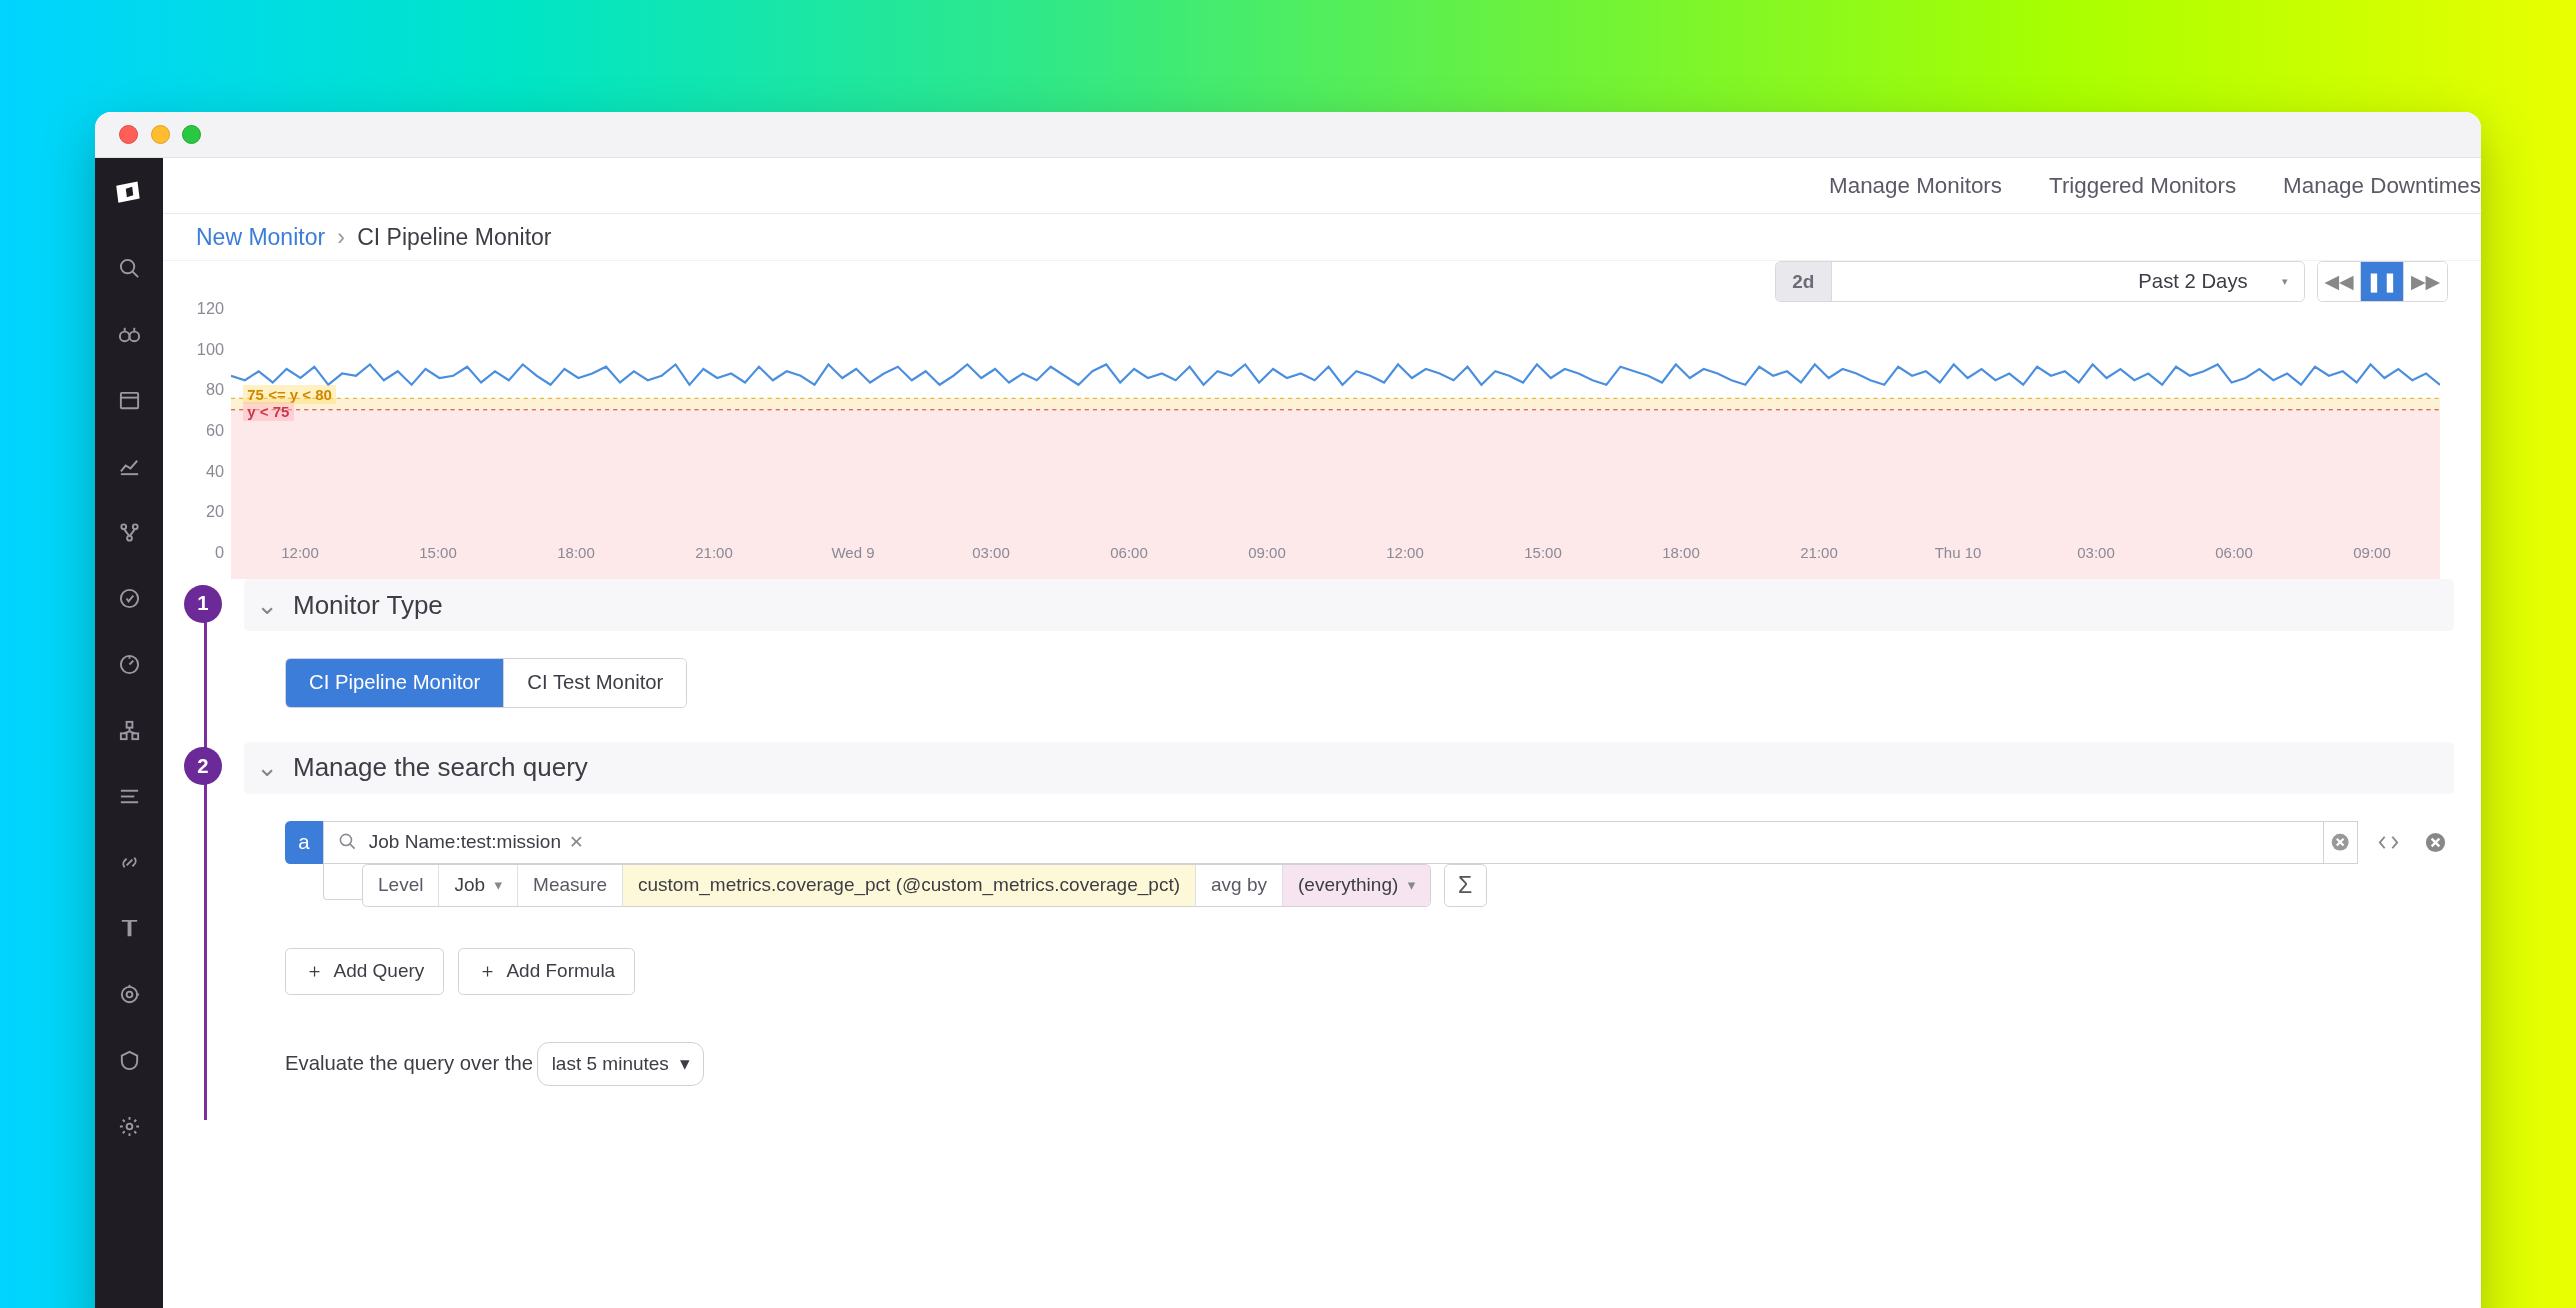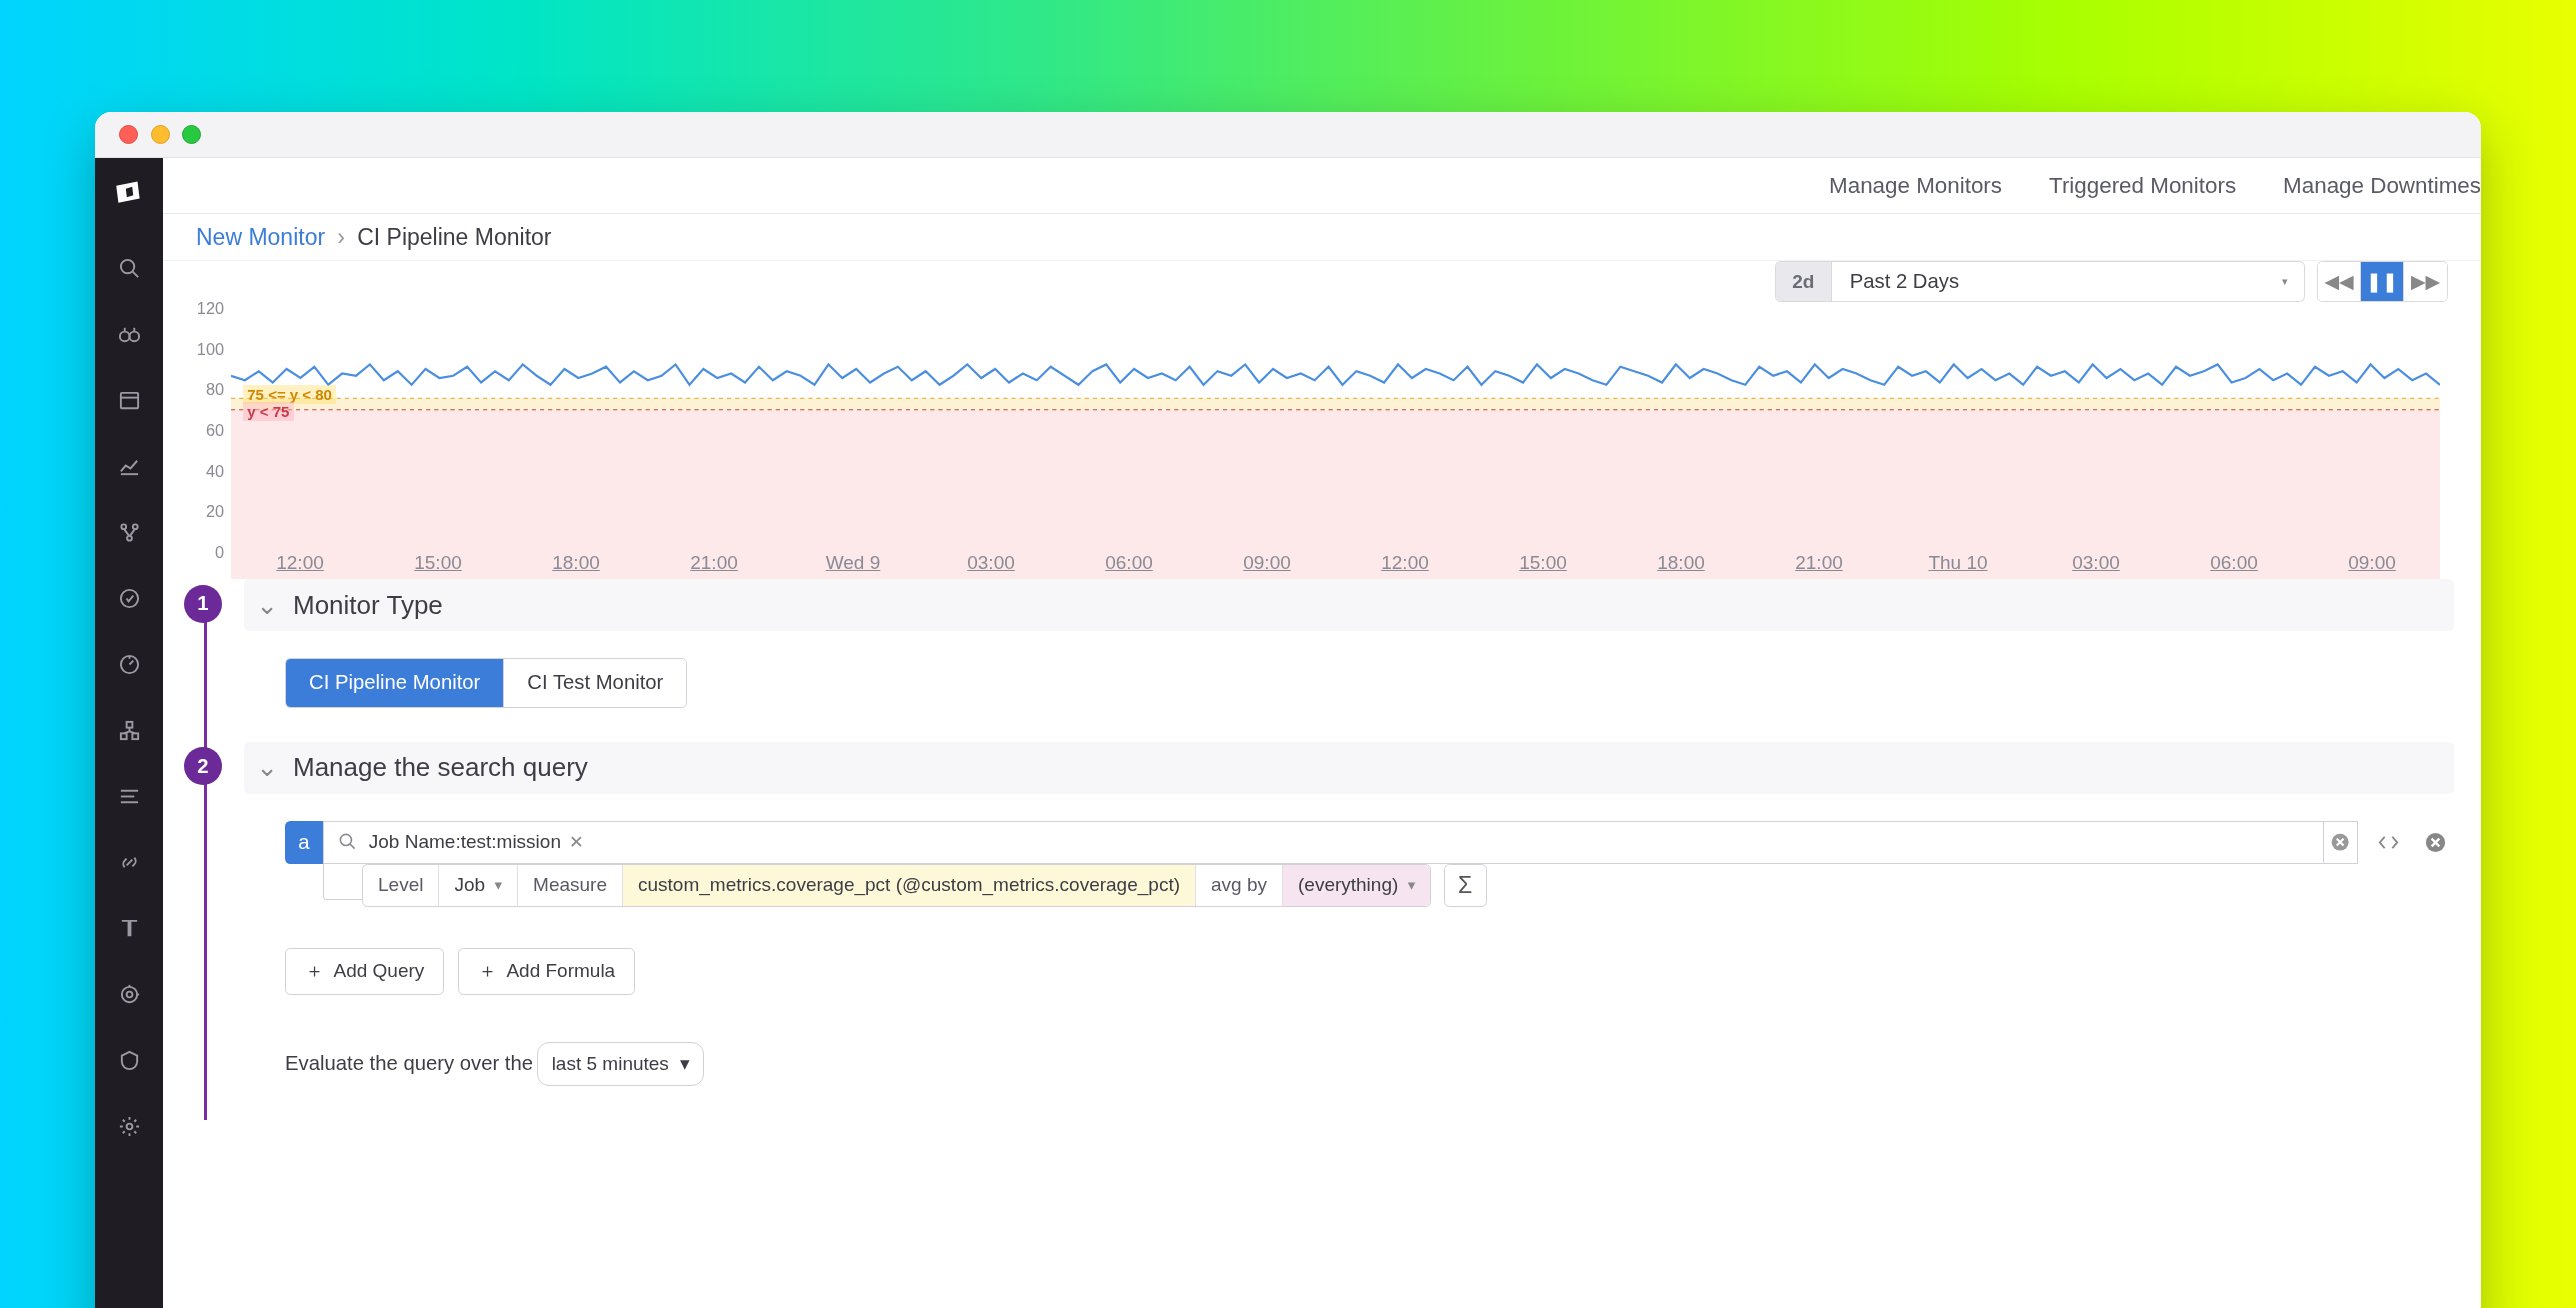--- a/index.html
+++ b/index.html
@@ -52,38 +52,38 @@
   font-size: 23px; border-bottom: 0.7px solid #f2f2f4;
 }
 .breadcrumb .link { color: #3b7dd8; cursor: pointer; }
 .breadcrumb .sep { color: #999; }
 .breadcrumb .current { color: #3d3d46; }
 
 .content { padding: 27px 0 0 0; position: relative; }
 
 
 .timepicker { position: absolute; right: 33px; top: 0; display: flex; gap: 12.2px; }
-.timerange { display: flex; height: 41px; border: 0.7px solid #d8d8dd; border-radius: 5.4px; align-items:center; overflow:hidden; }
+.timerange { display: flex; height: 41px; border: 0.7px solid #d8d8dd; border-radius: 5.4px; align-items:center; overflow:hidden;text-align:right; }
 .tr-pill { background: #e9e9ed; color: #6c6c78; font-size: 19px; font-weight: 600; padding: 0 16.3px; height: 100%; display:flex; align-items:center; border-right: 0.7px solid #d8d8dd;}
 .tr-label { font-size: 20.3px; color: #3d3d46; padding: 0 18px; width: 434px; }
 .tr-arr { padding: 0 16.3px; color: #888; }
 .pager { display: flex; height: 41px; border: 0.7px solid #d8d8dd; border-radius: 5.4px; overflow: hidden; }
 .pager button { width: 43px; background: #fff; border: none; border-right: 0.7px solid #d8d8dd; display:flex; align-items:center; justify-content:center; cursor:pointer; color:#888; font-size:19px;}
 .pager button:last-child { border-right: none; }
 .pager button.active { background: #3b7dd8; color: #fff; }
 
 
 .chart-wrap { padding: 20.3px 41px 0 68px; }
 .chart { position: relative; height: 271px; }
 .chart svg { width: 100%; height: 100%; }
 .ytick { position: absolute; left: -54px; font-size: 16.3px; color: #8a8a95; transform: translateY(-50%); width: 47px; text-align: right;}
 .ann { position: absolute; font-size: 15px; font-weight: 600; left: 12.2px; }
 .ann.warn { color: #d08700; background: rgba(255,220,100,.4); padding: 0.7px 4.1px; }
 .ann.alert { color: #c83a4a; background: rgba(255,180,190,.45); padding: 0.7px 4.1px; }
-.xtick { position: absolute; font-size: 19px; color: #8a8a95; transform: translateX(-50%); top: 244px; white-space: nowrap; text-decoration: underline;}
+.xtick { position: absolute; font-size: 15px; color: #8a8a95; transform: translateX(-50%); top: 236px; white-space: nowrap;}
 
 
 .timeline { position: relative; padding-left: 81px; }
 .step-line { position: absolute; left: 41px; top: 43px; bottom: 0; width: 3.4px; background: #7a2ea0; }
 .step { position: relative; }
 .step-num { position: absolute; left: -60px; top: 5.4px; width: 38px; height: 38px; background: #6c2a98; color: #fff; border-radius: 50%; display:flex; align-items:center; justify-content:center; font-size: 20.3px; font-weight:600;}
 .step-head { display:flex; align-items:center; gap: 15px; height: 52px; font-size: 26px; color: #3d3d46; background: #f7f7f9; border-radius: 5.4px; padding-left: 12.2px; margin-right: 27px;}
 .chev { color: #888; }
 .step-body { padding: 27px 27px 34px 41px; }
 

